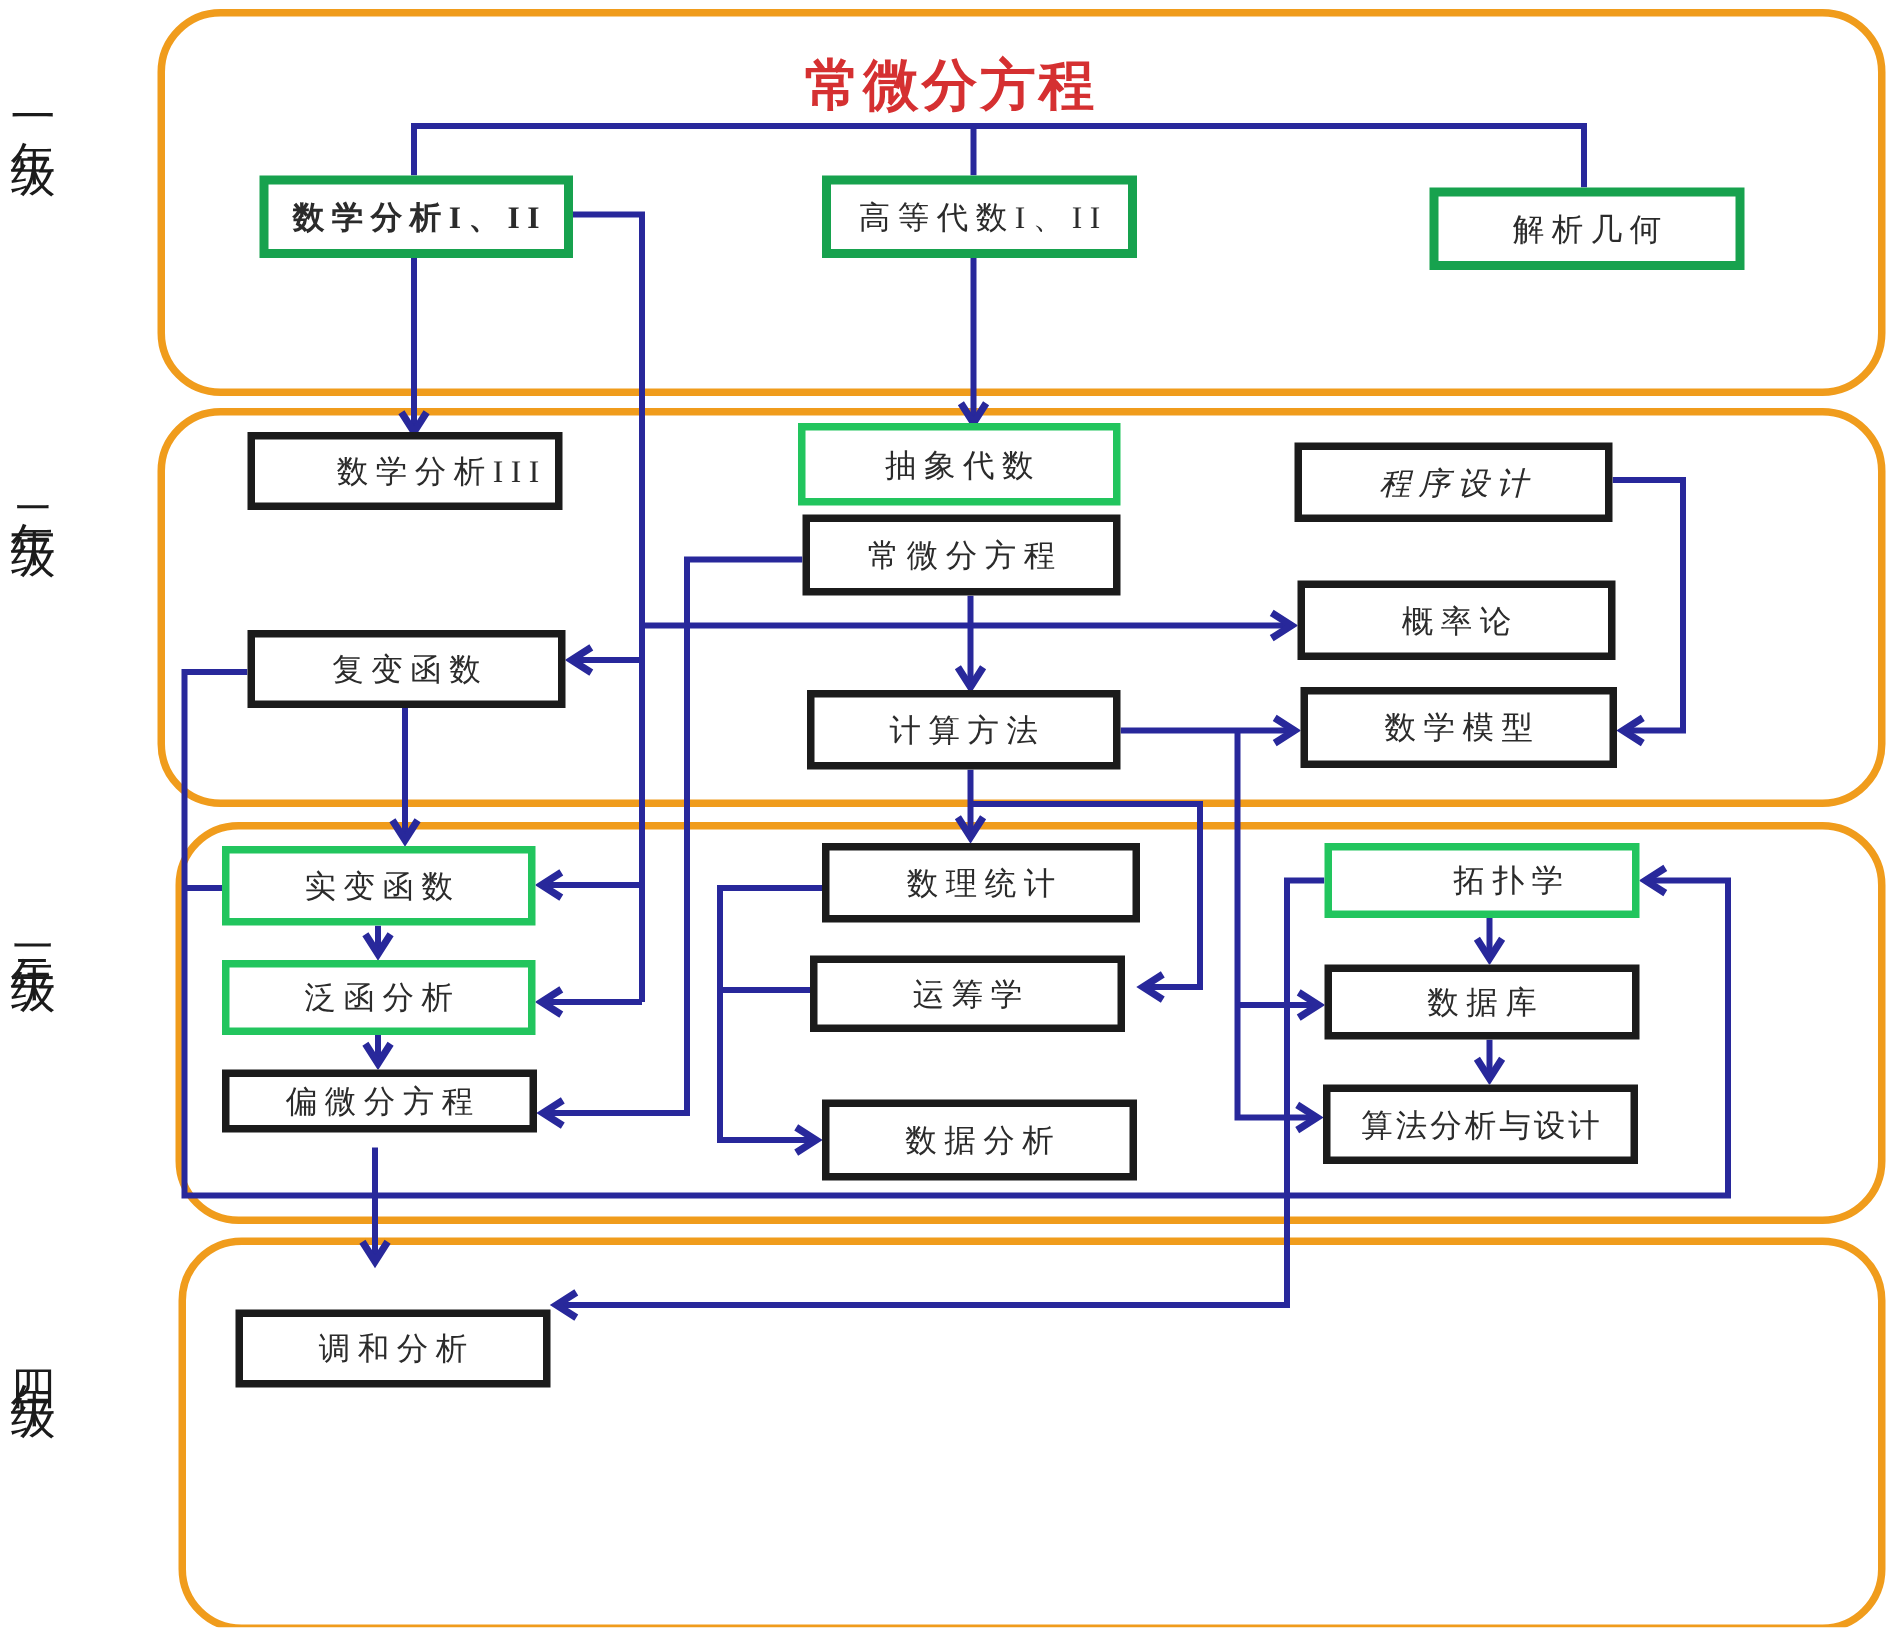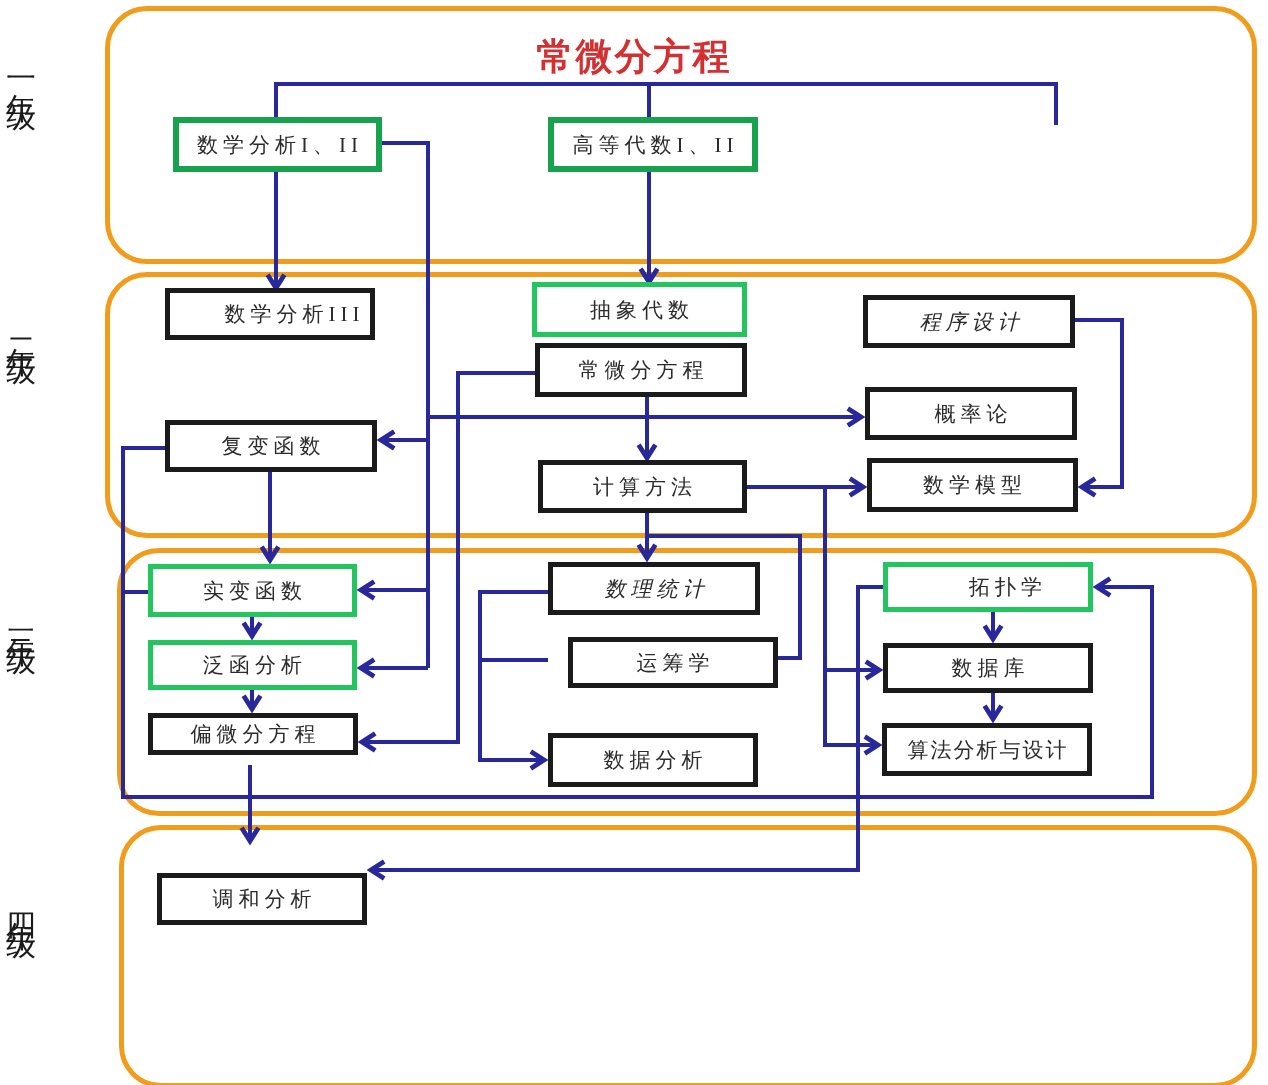--- a/index.html
+++ b/index.html
@@ -81,37 +81,38 @@
     </g>
   </svg>
 
   <div class="ttl">常微分方程</div>
 
   <div class="ylab" style="left:6px;top:62px;">一年级</div>
   <div class="ylab" style="left:6px;top:316px;">二年级</div>
   <div class="ylab" style="left:6px;top:606px;">三年级</div>
   <div class="ylab" style="left:6px;top:890px;">四年级</div>
 
-  <div class="cb g" style="left:173px;top:117px;width:209px;height:55px;">数学分析I、II</div>
+  <div class="cb g" style="left:173px;top:117px;width:209px;height:55px;font-weight:bold;">数学分析I、II</div>
   <div class="cb g" style="left:548px;top:117px;width:210px;height:55px;">高等代数I、II</div>
+  <div class="cb g" style="left:953px;top:125px;width:210px;height:55px;">解析几何</div>
 
   <div class="cb k" style="left:165px;top:288px;width:210px;height:52px;padding-left:44px;">数学分析III</div>
   <div class="cb c" style="left:532px;top:282px;width:215px;height:55px;">抽象代数</div>
   <div class="cb k" style="left:863px;top:295px;width:212px;height:53px;font-style:italic;">程序设计</div>
   <div class="cb k" style="left:535px;top:343px;width:212px;height:54px;">常微分方程</div>
   <div class="cb k" style="left:165px;top:420px;width:212px;height:52px;">复变函数</div>
   <div class="cb k" style="left:865px;top:387px;width:212px;height:53px;">概率论</div>
   <div class="cb k" style="left:538px;top:460px;width:209px;height:53px;">计算方法</div>
   <div class="cb k" style="left:867px;top:458px;width:211px;height:54px;">数学模型</div>
 
   <div class="cb c" style="left:148px;top:564px;width:209px;height:53px;">实变函数</div>
   <div class="cb c" style="left:148px;top:640px;width:209px;height:50px;">泛函分析</div>
   <div class="cb k" style="left:148px;top:713px;width:210px;height:42px;">偏微分方程</div>
-  <div class="cb k" style="left:548px;top:562px;width:212px;height:53px;font-style:italic;">数理统计</div>
-  <div class="cb k" style="left:568px;top:637px;width:210px;height:51px;">运筹学</div>
+  <div class="cb k" style="left:548px;top:562px;width:212px;height:53px;">数理统计</div>
+  <div class="cb k" style="left:540px;top:637px;width:210px;height:51px;">运筹学</div>
   <div class="cb k" style="left:548px;top:733px;width:210px;height:54px;">数据分析</div>
   <div class="cb c" style="left:883px;top:562px;width:210px;height:50px;padding-left:35px;">拓扑学</div>
   <div class="cb k" style="left:883px;top:643px;width:210px;height:50px;">数据库</div>
   <div class="cb k" style="left:882px;top:723px;width:210px;height:53px;letter-spacing:2px;text-indent:2px;">算法分析与设计</div>
 
   <div class="cb k" style="left:157px;top:845px;width:210px;height:52px;margin-top:28px;">调和分析</div>
 
 </div>
 
 </body></html>

